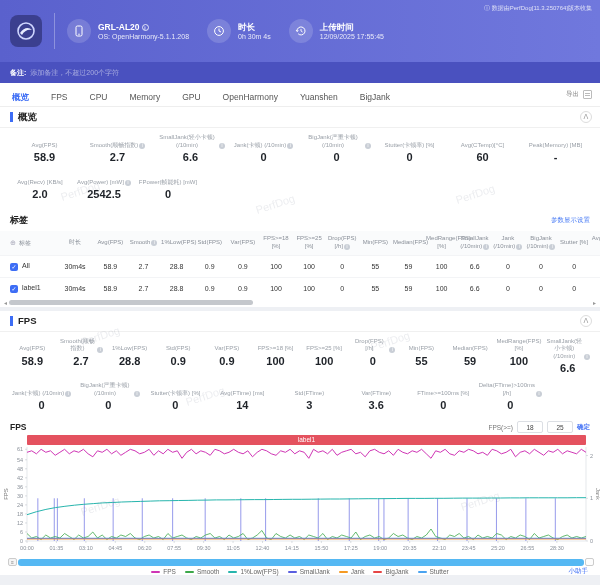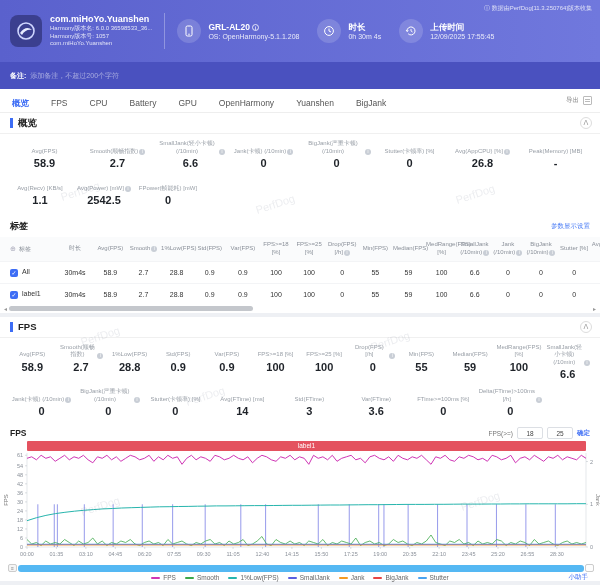--- a/index.html
+++ b/index.html
@@ -19,21 +19,21 @@
   .circ { width:24px; height:24px; border-radius:50%; background:rgba(255,255,255,.16);
     display:flex; align-items:center; justify-content:center; flex:none; }
   .blk { display:flex; align-items:center; gap:7px; margin-right:18px; }
   .blk-label { font-size:8.5px; font-weight:bold; line-height:1.4; }
   .blk-val { font-size:7px; color:rgba(255,255,255,.85); }
   .i-dot { display:inline-block; width:7px; height:7px; border:0.5px solid rgba(255,255,255,.8);
     border-radius:50%; font-size:5px; line-height:7px; text-align:center; vertical-align:middle;
     color:rgba(255,255,255,.9); margin-left:2px; }
 
   
-  .notebar { height:27px; background:#4a51bf; display:flex; align-items:center; padding:0 10px; }
+  .notebar { height:21px; background:#4a51bf; display:flex; align-items:center; padding:0 10px; }
   .notebar b { font-size:7px; color:#fff; margin-right:4px; }
   .notebar input { background:transparent; border:none; outline:none; font-size:7px;
     color:rgba(255,255,255,.9); width:300px; }
   .notebar input::placeholder { color:rgba(255,255,255,.5); }
 
   
   .tabs { height:24px; background:#fff; display:flex; align-items:center; padding:0 12px;
     border-bottom:1px solid #eee; position:relative; }
   .tab { font-size:8.5px; color:#555; margin-right:22px; cursor:pointer; }
   .tab.active { color:#3d6df5; font-weight:bold; }
@@ -110,26 +110,20 @@
 
 <div class="hdr">
   <div class="hdr-note">ⓘ 数据由PerfDog[11.3.250764]版本收集</div>
 
   <div class="app-ico">
     <svg width="20" height="20" viewBox="0 0 20 20">
       <circle cx="10" cy="10" r="8" fill="none" stroke="#cfd6ff" stroke-width="1.6"></circle>
       <path d="M4 12 C8 6, 13 6, 16 9 C12 8, 8 10, 6 14 Z" fill="#e8ecff"></path>
     </svg>
   </div>
-  <div class="app-info">
-    <div class="app-name">com.miHoYo.Yuanshen</div>
-    <div class="app-sub">Harmony版本名: 6.0.0 36598533_36...</div>
-    <div class="app-sub">Harmony版本号: 1057</div>
-    <div class="app-sub">com.miHoYo.Yuanshen</div>
-  </div>
 
   <div class="hdr-div"></div>
 
   <div class="blk">
     <div class="circ">
       <svg width="12" height="12" viewBox="0 0 12 12">
           <rect x="3" y="1" width="6" height="10" rx="1.4" fill="none" stroke="#fff" stroke-width="1"></rect>
           <circle cx="6" cy="9.2" r="0.7" fill="#fff"></circle>
         </svg>
     </div>
@@ -167,21 +161,21 @@
     </div>
   </div>
 </div>
 
 <div class="notebar">
   <b>备注:</b>
   <input type="text" placeholder="添加备注，不超过200个字符" style="">
 </div>
 
 <div class="tabs">
-  <span id="tab-container"><span class="tab active">概览</span><span class="tab">FPS</span><span class="tab">CPU</span><span class="tab">Battery</span><span class="tab">GPU</span><span class="tab">OpenHarmony</span><span class="tab">Yuanshen</span><span class="tab">BigJank</span></span>
+  <span id="tab-container"><span class="tab active">概览</span><span class="tab">FPS</span><span class="tab">CPU</span><span class="tab">Memory</span><span class="tab">GPU</span><span class="tab">OpenHarmony</span><span class="tab">Yuanshen</span><span class="tab">BigJank</span></span>
   <div class="tabs-right">
     <span class="export">导出</span>
     <span class="panel-ico"></span>
   </div>
 </div>
 
 <div class="card">
   <div class="sec-head">
     <span class="sec-bar"></span>
     <span class="sec-title">概览</span>
@@ -223,38 +217,37 @@
         <div class="stat-value">0</div>
       </div>
       <div class="stat">
         <div class="stat-label">
           <span>Stutter(卡顿率) [%]</span>
         </div>
         <div class="stat-value">0</div>
       </div>
       <div class="stat">
         <div class="stat-label">
-          <span>Avg(AppCPU) [%]</span>
-          <span class="info-ic">i</span>
-        </div>
-        <div class="stat-value">26.8</div>
+          <span>Avg(CTemp)[°C]</span>
+        </div>
+        <div class="stat-value">60</div>
       </div>
       <div class="stat">
         <div class="stat-label">
           <span>Peak(Memory) [MB]</span>
         </div>
         <div class="stat-value">-</div>
       </div>
     </div>
   <div id="ov-row2" class="stat-row stat-fixed" style="padding-bottom:8px">
       <div class="stat">
         <div class="stat-label">
           <span>Avg(Recv) [KB/s]</span>
         </div>
-        <div class="stat-value">1.1</div>
+        <div class="stat-value">2.0</div>
       </div>
       <div class="stat">
         <div class="stat-label">
           <span>Avg(Power) [mW]</span>
           <span class="info-ic">i</span>
         </div>
         <div class="stat-value">2542.5</div>
       </div>
       <div class="stat">
         <div class="stat-label">

